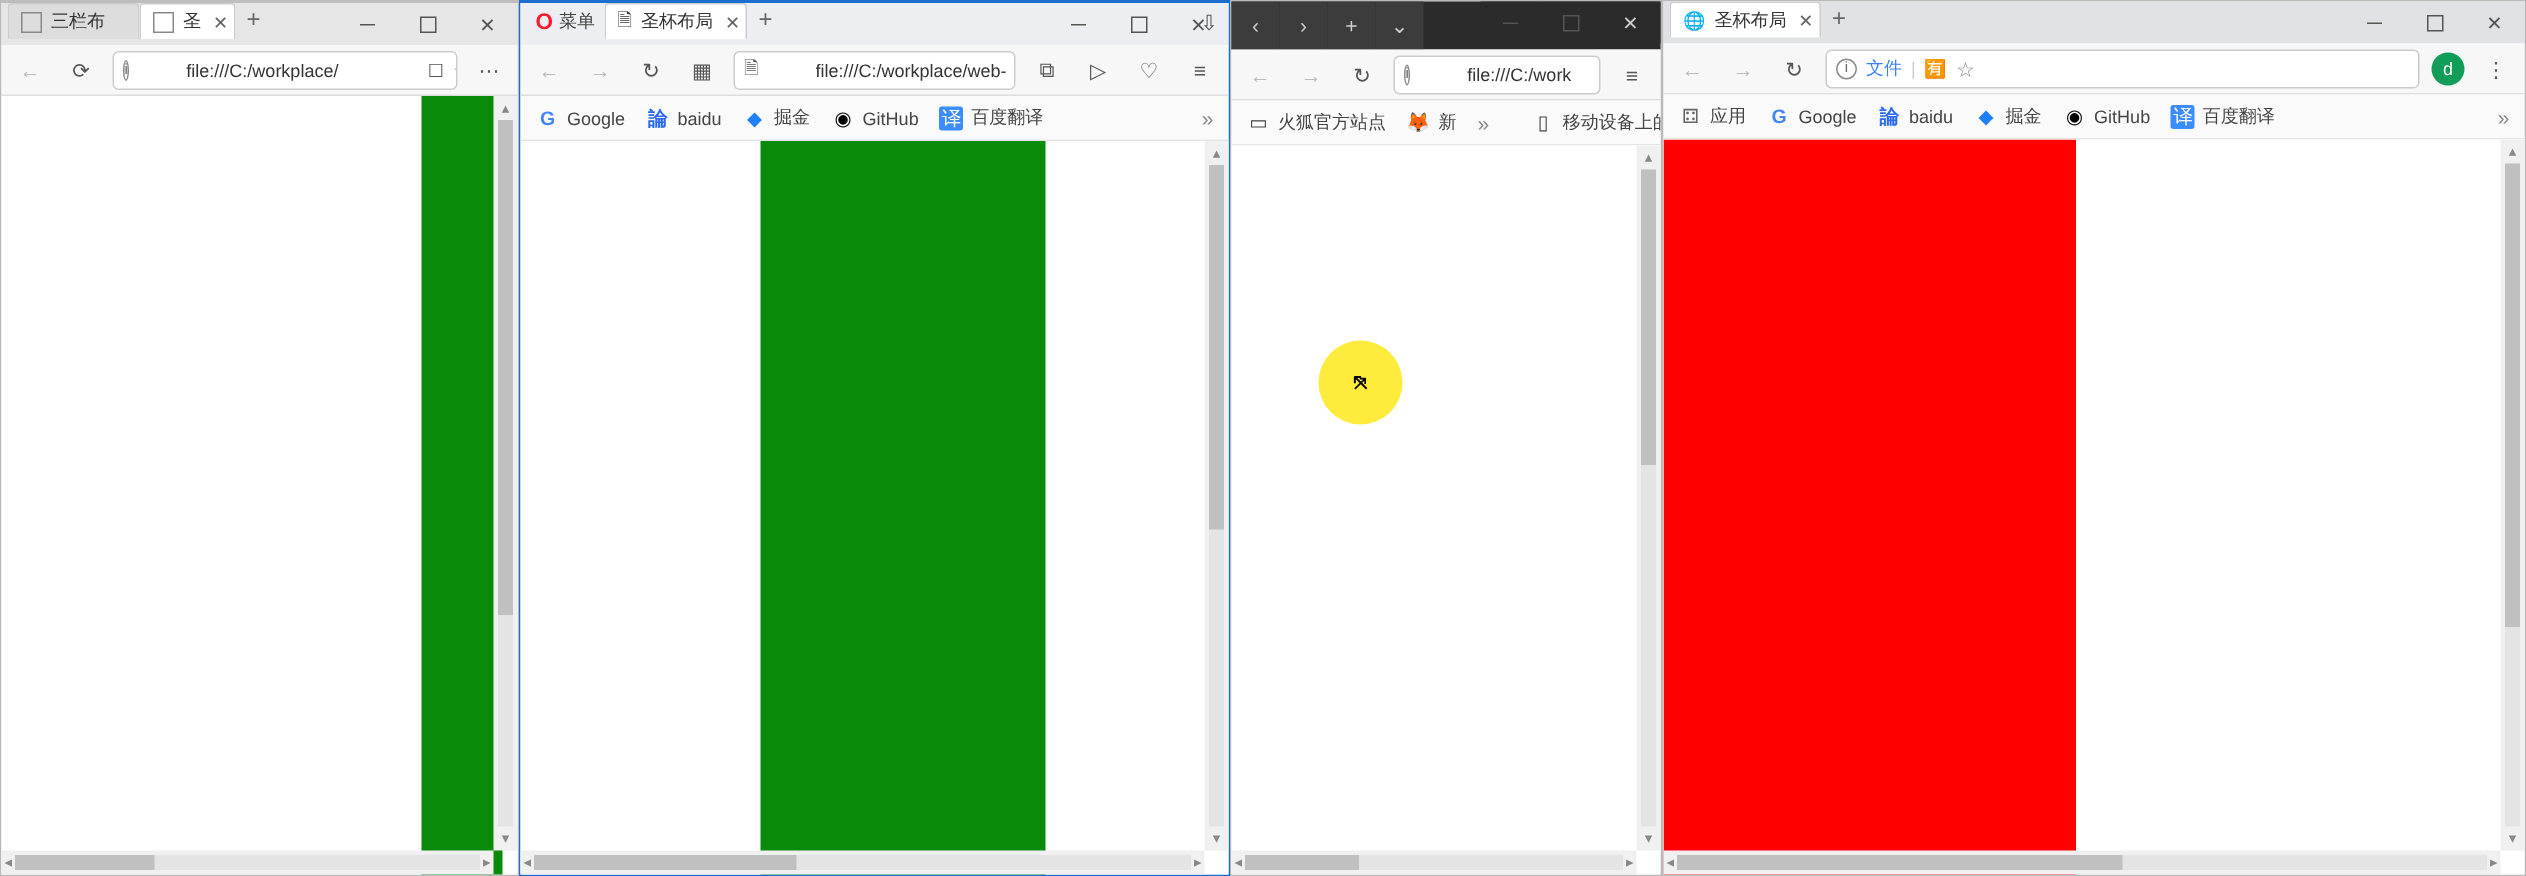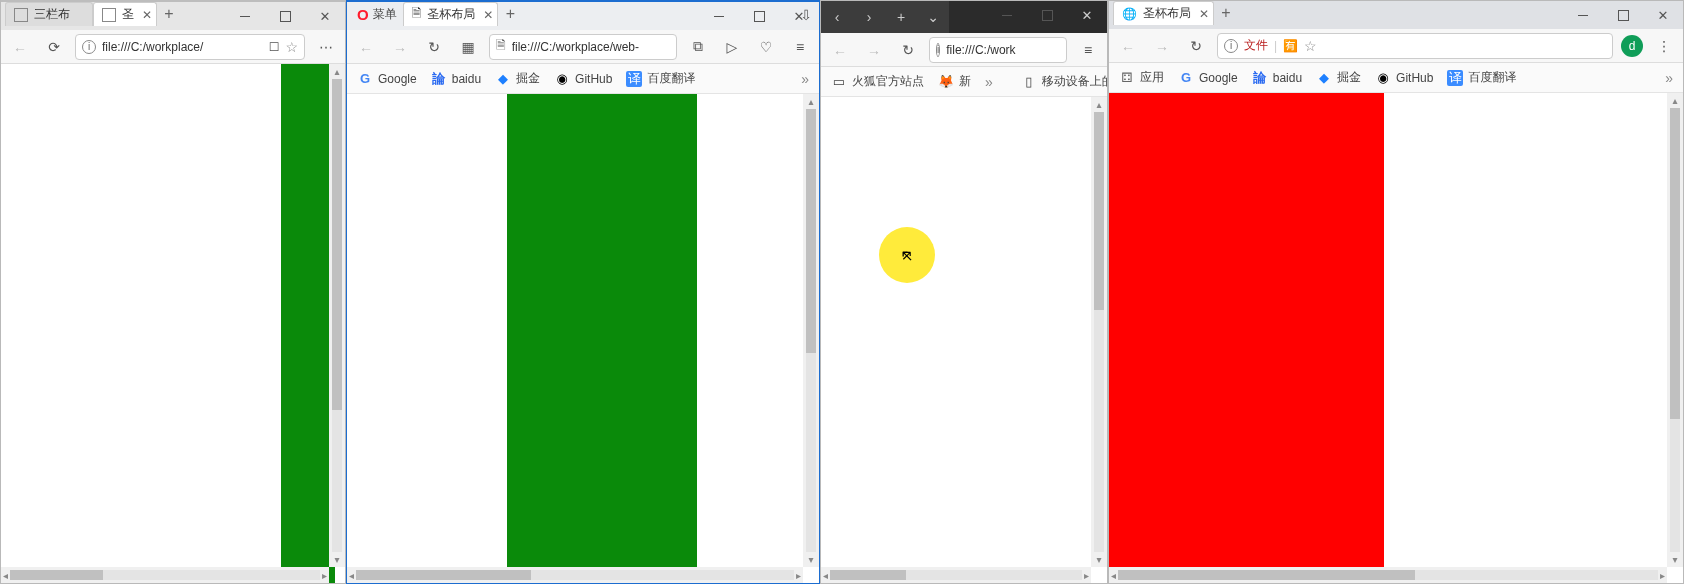--- a/index.html
+++ b/index.html
@@ -16,21 +16,21 @@
   .tabstrip { display:flex; align-items:flex-start; height:28px; background:#e6e6e6; padding-left:4px; }
   .tab { height:24px; padding:0 22px 0 8px; display:flex; align-items:center; gap:6px; font-size:12px; background:#fff; border:1px solid #ccc; border-bottom:none; border-radius:3px 3px 0 0; position:relative; color:#333; max-width:160px; white-space:nowrap; overflow:hidden; }
   .tab.inactive { background:#ddd; }
   .tab .close { position:absolute; right:4px; font-size:12px; color:#666; }
   .newtab { width:24px; height:24px; display:flex; align-items:center; justify-content:center; color:#666; font-size:16px; }
 
   .toolbar { height:34px; display:flex; align-items:center; gap:8px; padding:0 6px; border-bottom:1px solid #ddd; background:#f7f7f7; }
   .iconbtn { width:26px; height:26px; display:flex; align-items:center; justify-content:center; color:#555; font-size:14px; border-radius:3px; }
   .iconbtn.disabled { color:#bbb; }
   .addr { flex:1; display:flex; align-items:center; gap:6px; height:26px; border:1px solid #ccc; border-radius:4px; background:#fff; padding:0 6px; font-size:12px; color:#555; overflow:hidden; }
-  .addr input { border:none; outline:none; flex:1; font-size:12px; color:#333; background:transparent; }
+  .addr input { border:none; outline:none; flex:1; font-size:12px; color:#333; background:transparent;margin-left:32px; }
   .star { color:#888; font-size:14px; }
 
   .bookbar { height:30px; display:flex; align-items:center; gap:14px; padding:0 10px; border-bottom:1px solid #e4e4e4; font-size:12px; color:#444; background:#fafafa; overflow:hidden; }
   .bm { display:flex; align-items:center; gap:5px; white-space:nowrap; }
   .bm .ficon { width:16px; height:16px; display:flex; align-items:center; justify-content:center; font-size:13px; }
   .g-multi  { font-weight:bold; }
   .g-multi span:nth-child(1){color:#4285F4}
   .g-multi span:nth-child(2){color:#EA4335}
   .g-multi span:nth-child(3){color:#FBBC05}
   .g-multi span:nth-child(4){color:#4285F4}
@@ -295,21 +295,21 @@
     <div class="max"></div>
     <div class="x"></div>
   </div>
 
   <div class="toolbar">
     <div class="iconbtn disabled">←</div>
     <div class="iconbtn disabled">→</div>
     <div class="iconbtn">↻</div>
     <div class="addr">
       <i class="info-i">i</i>
-      <span style="color:#b91c1c;">文件</span>
+      <span style="color:#3b82f6;">文件</span>
       <span style="color:#ccc;">|</span>
       <span>🈶</span>
       <span class="star">☆</span>
     </div>
     <div class="avatar">
         <span>d</span>
       </div>
     <div class="iconbtn">⋮</div>
   </div>
 

